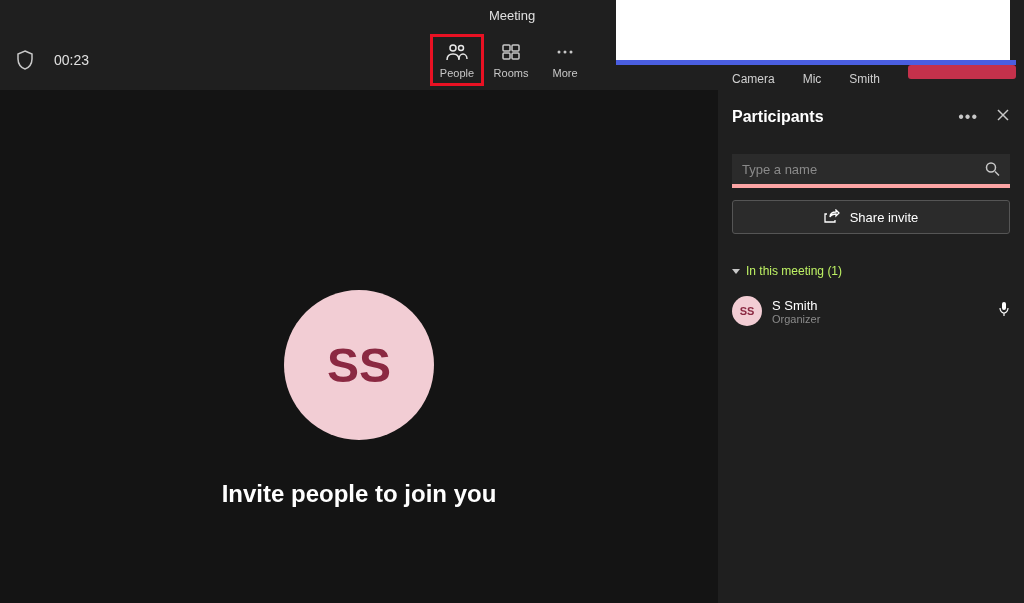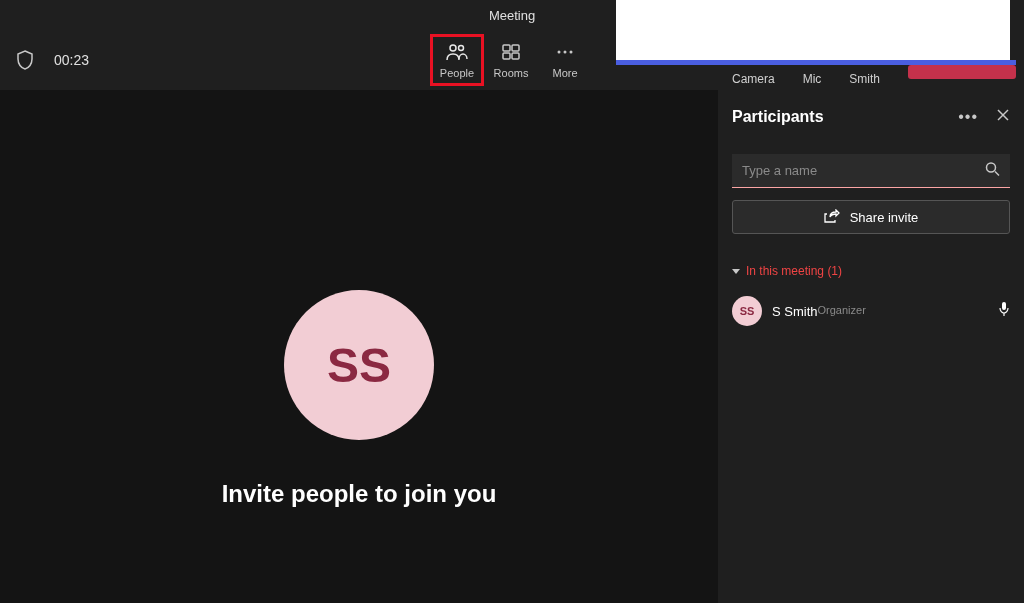--- a/index.html
+++ b/index.html
@@ -181,21 +181,21 @@
 }
 .search-wrap {
   position: relative;
   margin-bottom: 12px;
 }
 .search-input {
   width: 100%;
   height: 34px;
   background: #2b2b2b;
   border: none;
-  border-bottom: 1px solid #fca5a5;
+  border-bottom: 4px solid #fca5a5;
   color: #ffffff;
   padding: 0 36px 0 10px;
   font-size: 13px;
   outline: none;
 }
 .search-input::placeholder {
   color: #8a8a8a;
 }
 .search-icon {
   position: absolute;
@@ -217,21 +217,21 @@
   justify-content: center;
   gap: 10px;
   cursor: pointer;
   margin-bottom: 30px;
 }
 .section-header {
   display: flex;
   align-items: center;
   gap: 6px;
   font-size: 12px;
-  color: #ef4444;
+  color: #bef264;
   margin-bottom: 16px;
   cursor: pointer;
 }
 .participant-row {
   display: flex;
   align-items: center;
   gap: 10px;
   padding: 2px 0;
 }
 .avatar-small {
@@ -245,20 +245,21 @@
   flex-shrink: 0;
 }
 .avatar-small-text {
   font-size: 11px;
   font-weight: 600;
   color: #8b2942;
 }
 .participant-info {
   flex: 1;
   display: flex;
+  flex-direction: column;
 }
 .participant-name {
   font-size: 13px;
   color: #ffffff;
 }
 .participant-role {
   font-size: 11px;
   color: #8a8a8a;
 }
 .mic-icon {

